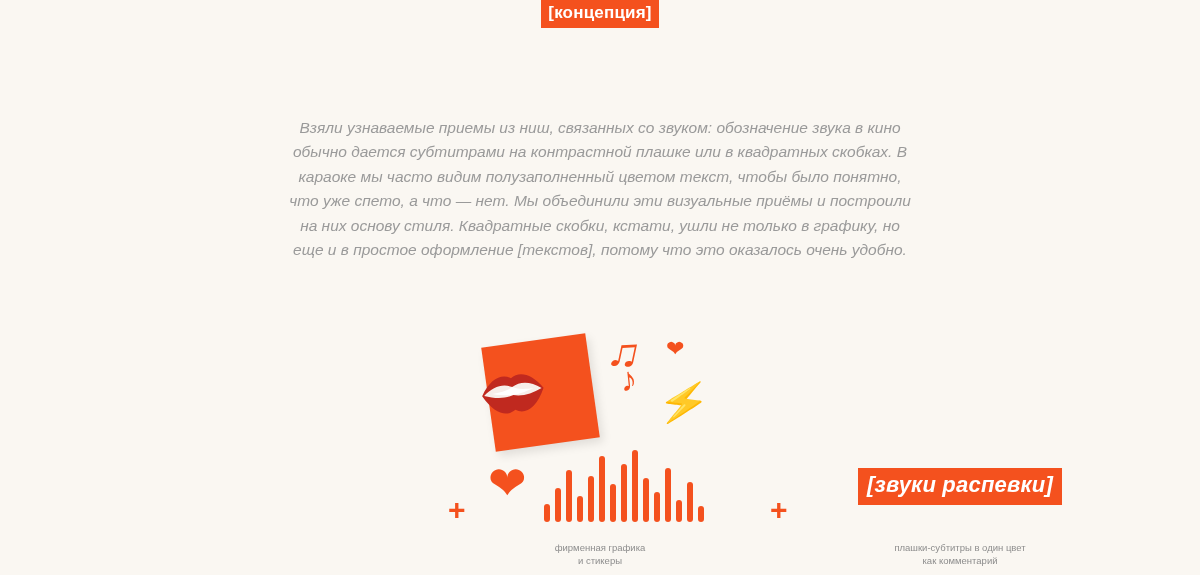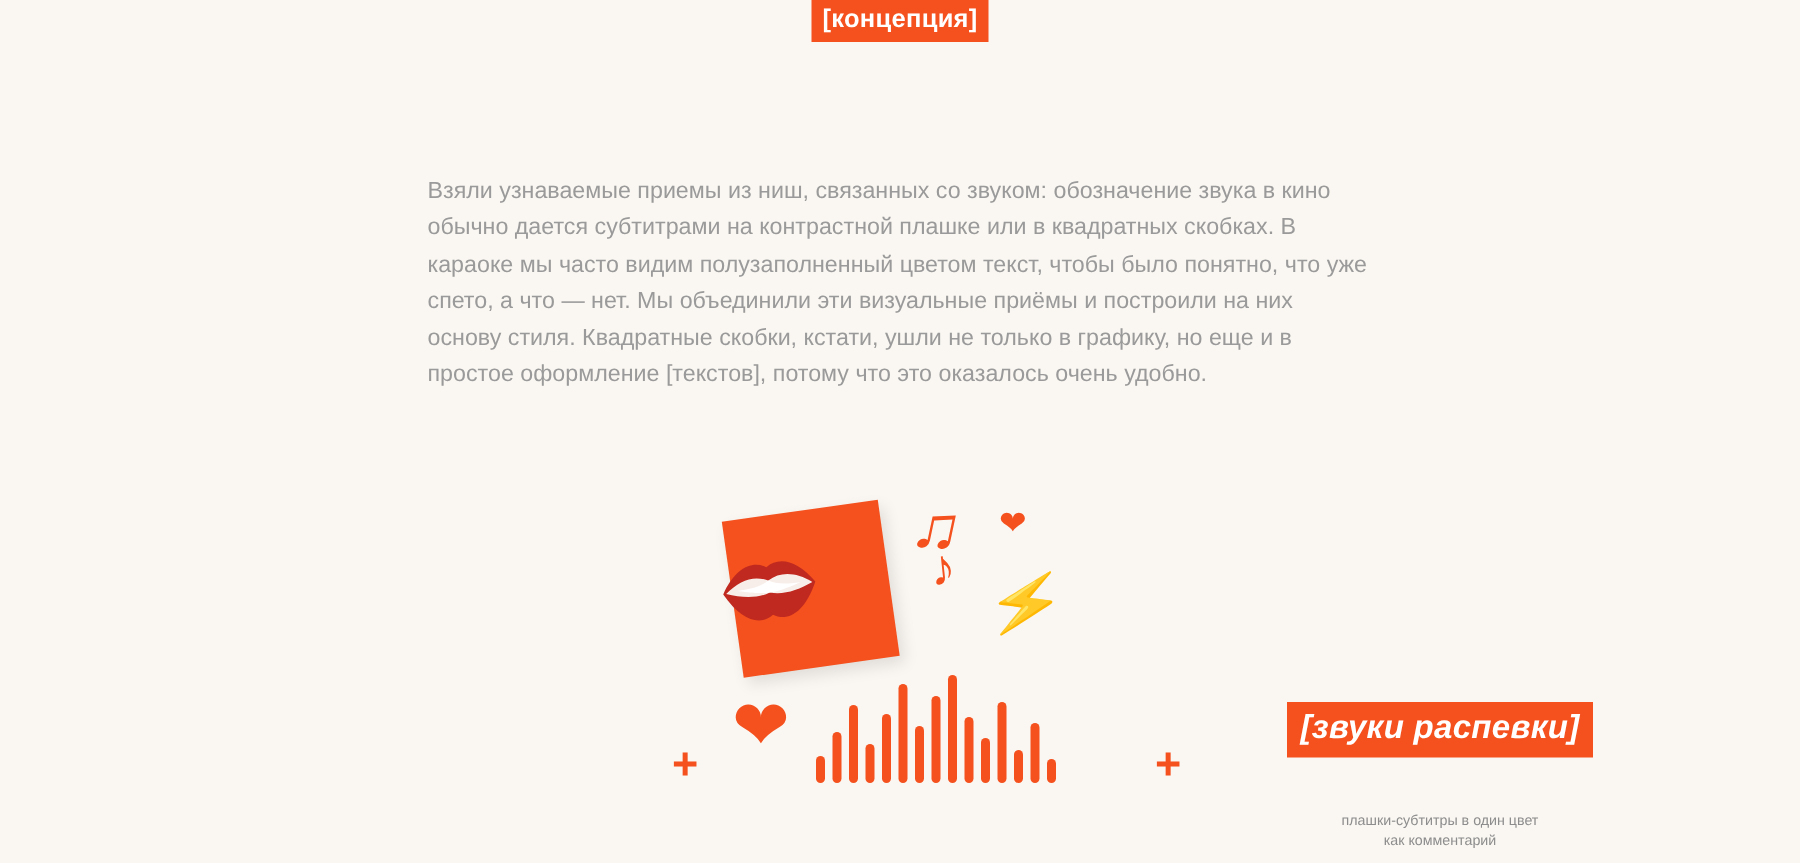--- a/index.html
+++ b/index.html
@@ -41,24 +41,25 @@
     padding: 4px 7px 6px 7px;
     line-height: 18px;
   }
 
   
   .intro {
     position: absolute;
     top: 100px;
     left: 285px;
     width: 630px;
-    text-align: left;
+    text-align: center;
     color: #9a9a9a;
     font-size: 15.5px;
     line-height: 24.5px;
+    font-style: italic;
   }
 
   
   .cols {
     position: absolute;
     top: 320px;
     left: 0;
     width: 1200px;
     height: 255px;
   }
@@ -252,20 +253,24 @@
           <div class="bar" style="left:88px;  height:72px;"></div>
           <div class="bar" style="left:99px;  height:44px;"></div>
           <div class="bar" style="left:110px; height:30px;"></div>
           <div class="bar" style="left:121px; height:54px;"></div>
           <div class="bar" style="left:132px; height:22px;"></div>
           <div class="bar" style="left:143px; height:40px;"></div>
           <div class="bar" style="left:154px; height:16px;"></div>
         </div>
 
       </div>
+      <div class="caption">
+        <div>фирменная графика</div>
+        <div>и стикеры</div>
+      </div>
     </div>
 
     <span class="plus plus-2">+</span>
 
     <div class="col col-3">
       <div class="plate-wrap">
         <span class="tag plate-tag">[звуки распевки]</span>
       </div>
       <div class="caption">
         <div>плашки-субтитры в один цвет</div>

